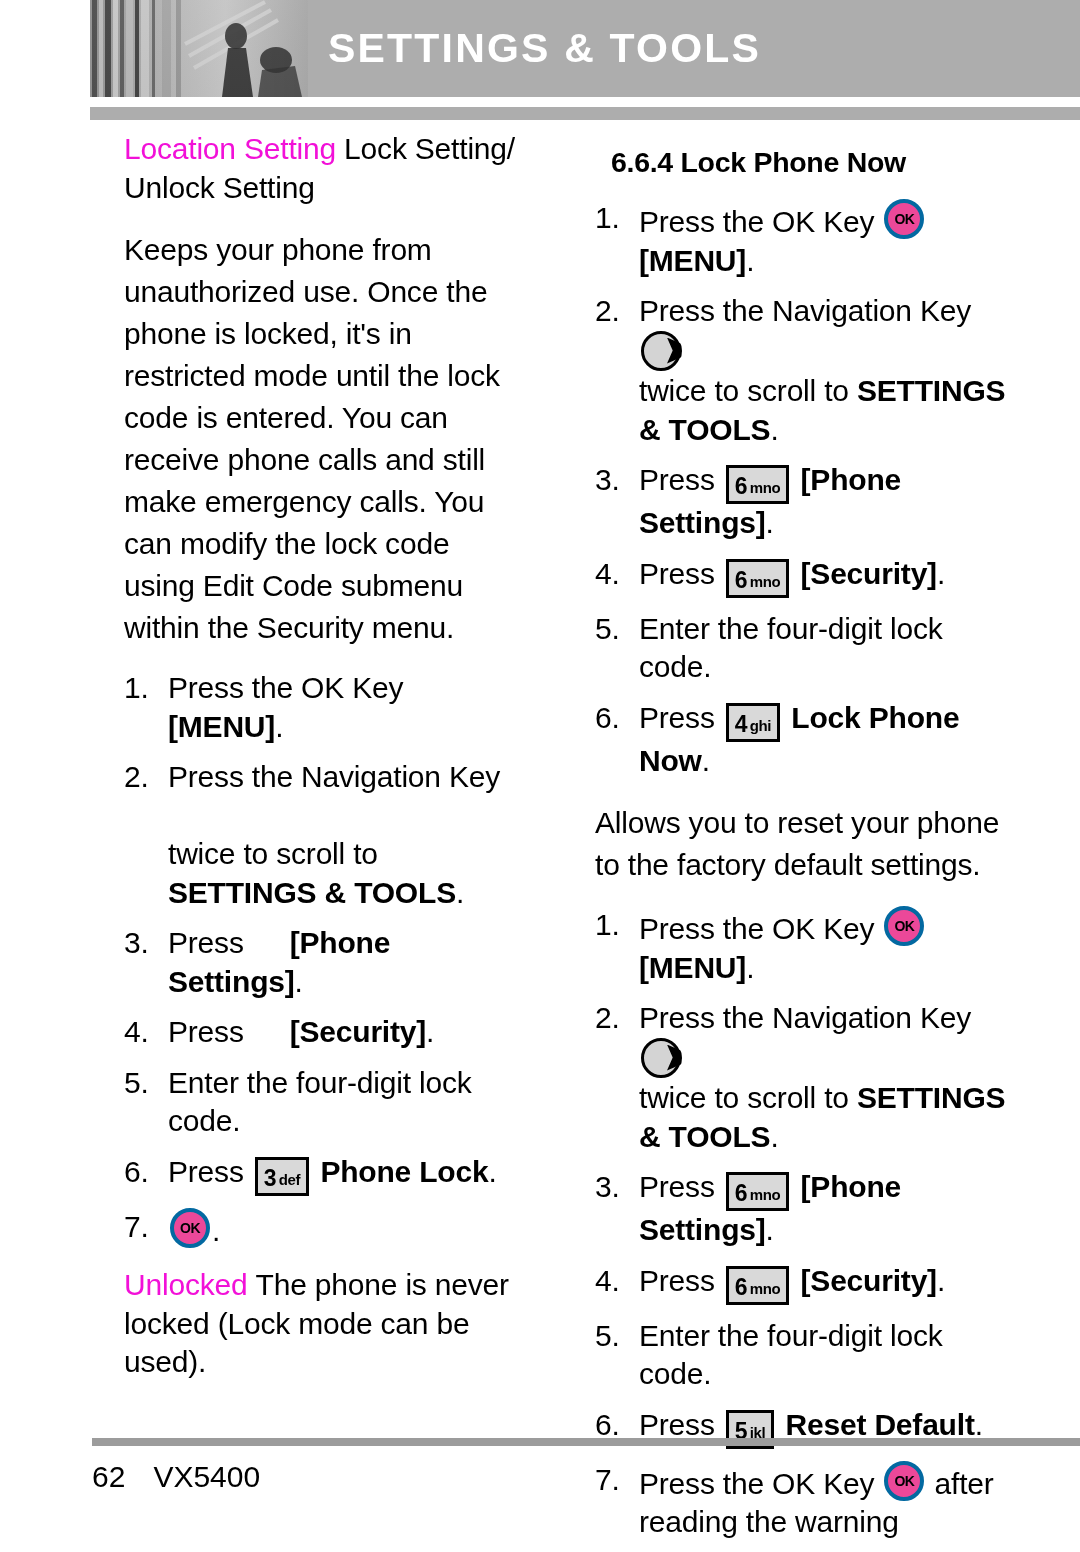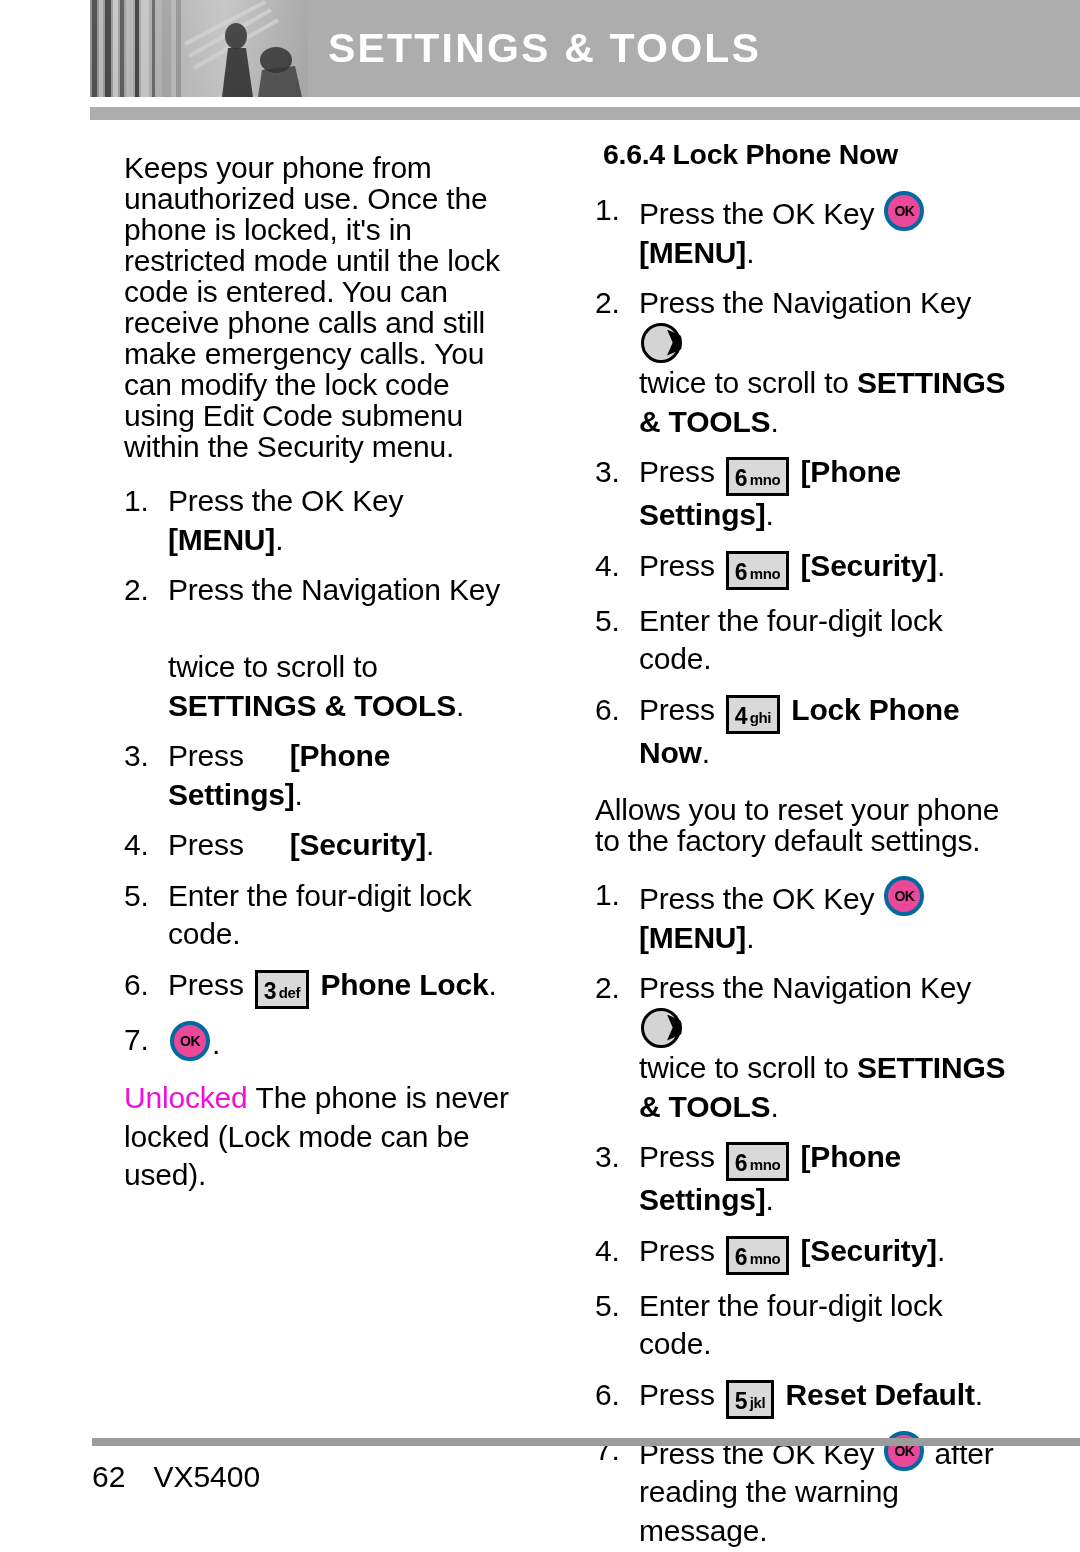--- a/index.html
+++ b/index.html
@@ -73,29 +73,29 @@
   .term {
     color: #f210d8;
   }
   .term-def {
     color: #000000;
   }
 
   h3.section-head {
     font-size: 28.5px;
     font-weight: bold;
-    margin: 8px;
+    margin: 16px;
     letter-spacing: -0.3px;
   }
   .head-spacer-top { margin-top: 46px; }
   .head-spacer-top-s { margin-top: 40px; }
 
   p.body-para {
     font-size: 30px;
-    line-height: 31px;
+    line-height: 42px;
     margin: 22px 0 0 0;
     letter-spacing: -0.2px;
   }
 
   
   ol.steps {
     list-style: none;
     margin: 20px 0 0 0;
     padding: 0;
     font-size: 30px;
@@ -262,20 +262,23 @@
       <path d="M172 70 L205 66 L212 97 L168 97 Z" fill="#262626" opacity="0.75"></path>
       <rect x="0" y="0" width="218" height="97" fill="url(#gBlur)" opacity="0.12"></rect>
     </svg>
   </div>
   <div class="header-title">SETTINGS &amp; TOOLS</div>
 </div>
 <div class="header-rule"></div>
 
 <div class="col col-left">
 
+  <div class="term-block">
+    <span class="term">Location Setting</span><span class="term-def">&nbsp;</span><span class="term-def">Lock Setting/ Unlock Setting</span>
+  </div>
 
 
 
 
   <p class="body-para">Keeps your phone from unauthorized use. Once the phone is locked, it's in restricted mode until the lock code is entered. You can receive phone calls and still make emergency calls. You can modify the lock code using Edit Code submenu within the Security menu.</p>
 
   <ol class="steps">
     <li>
       <span class="num">1.</span><span>Press the OK Key</span><span class="key-gap"></span><span class="b">[MENU]</span><span>.</span>
     </li>

